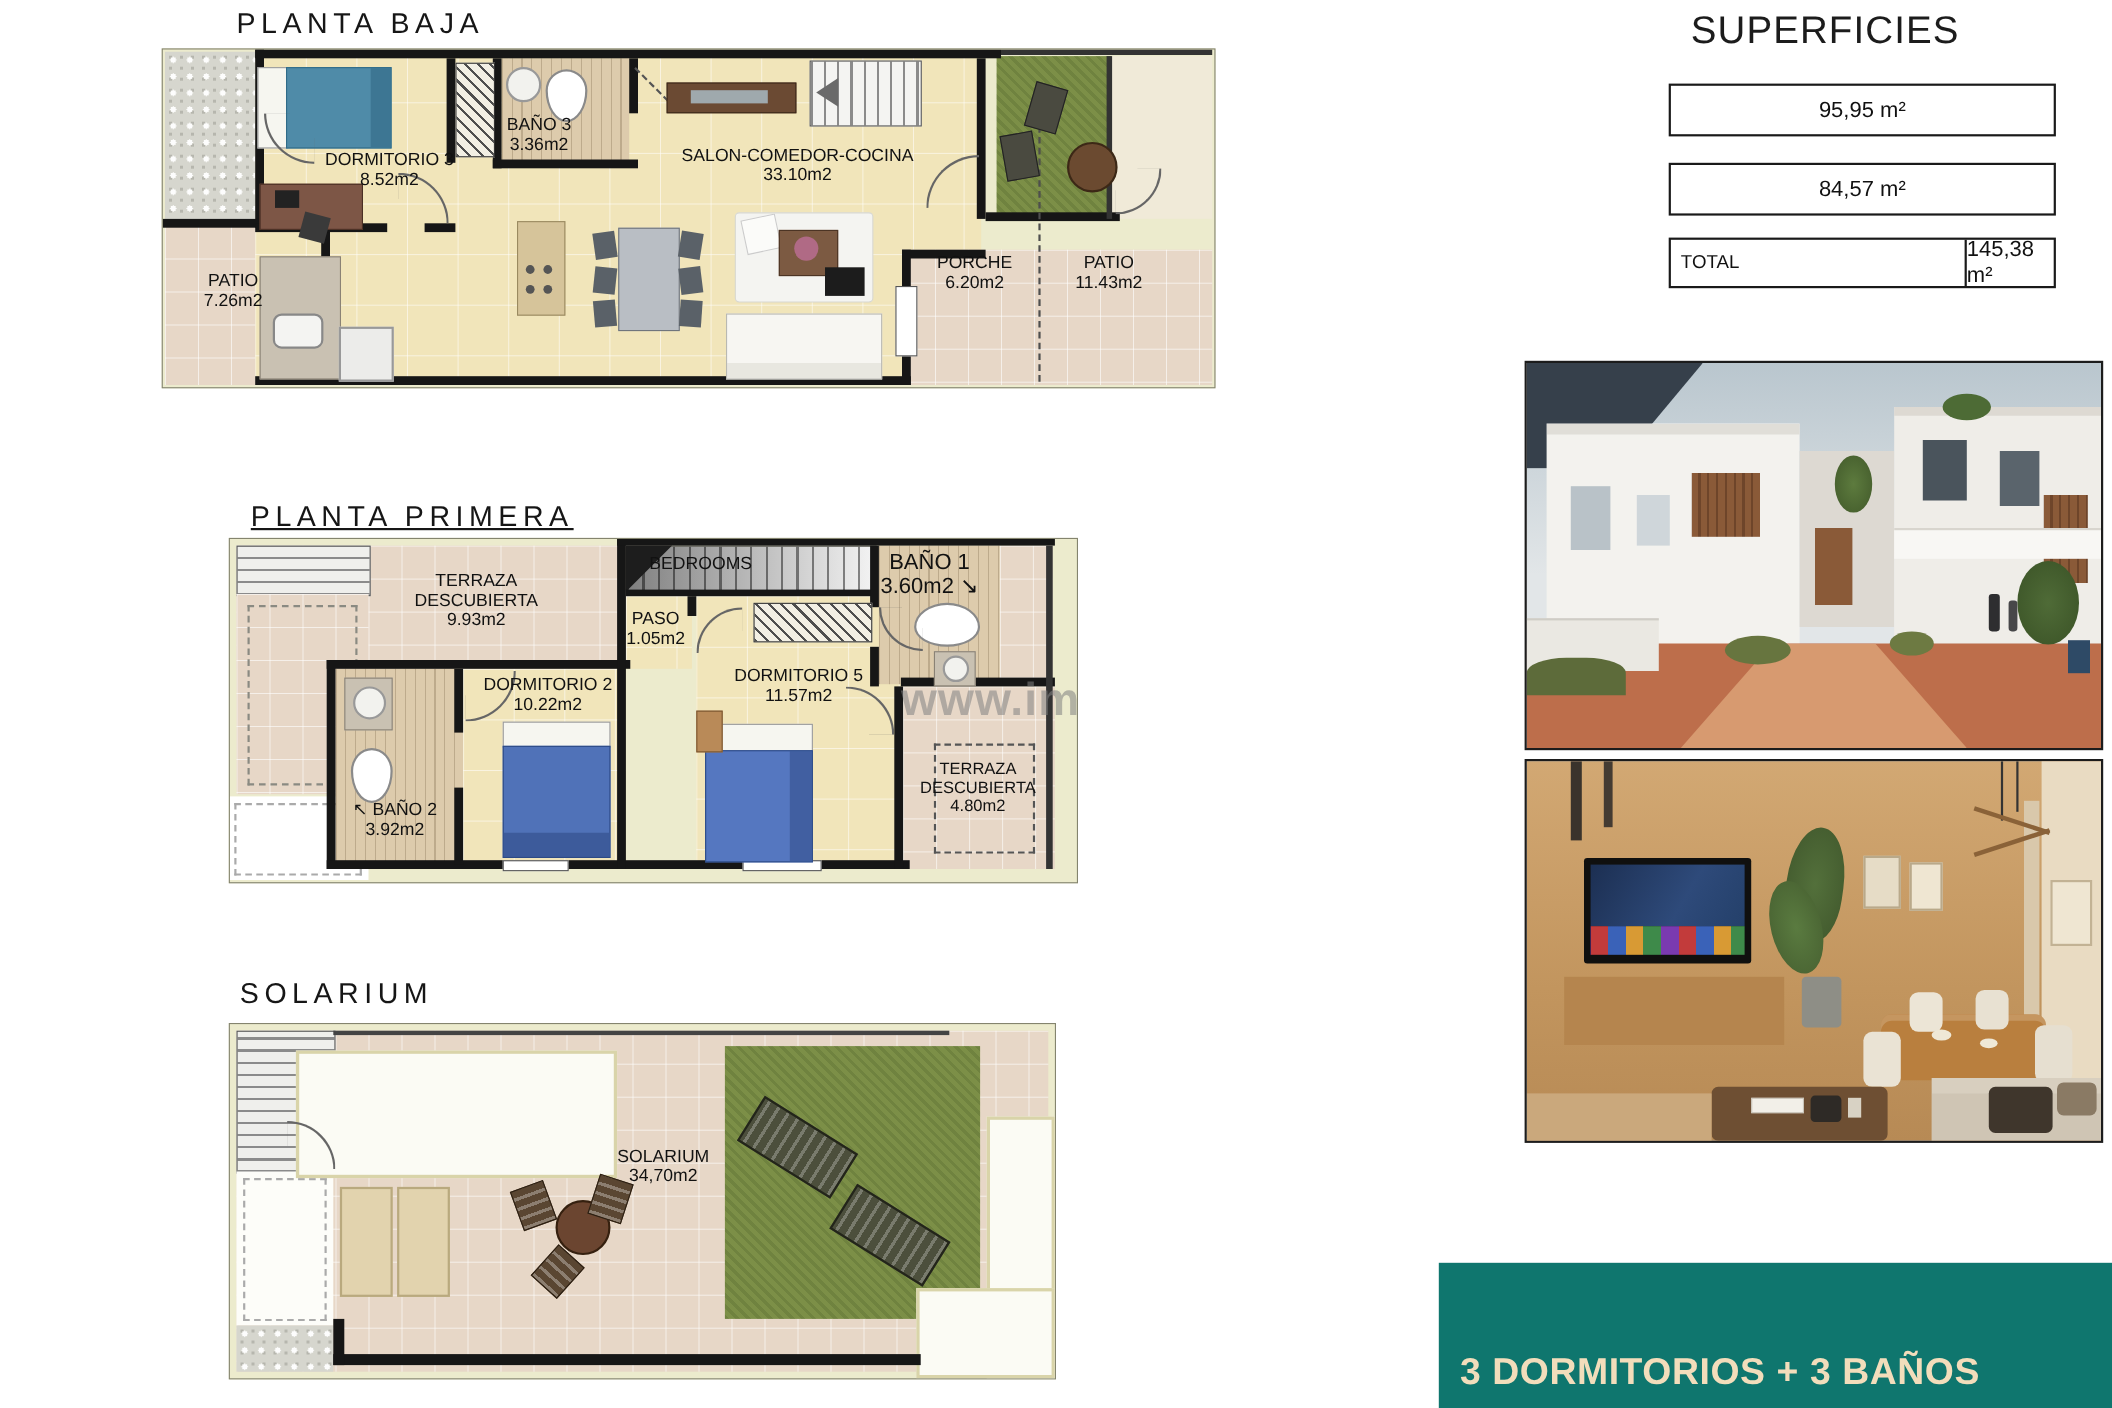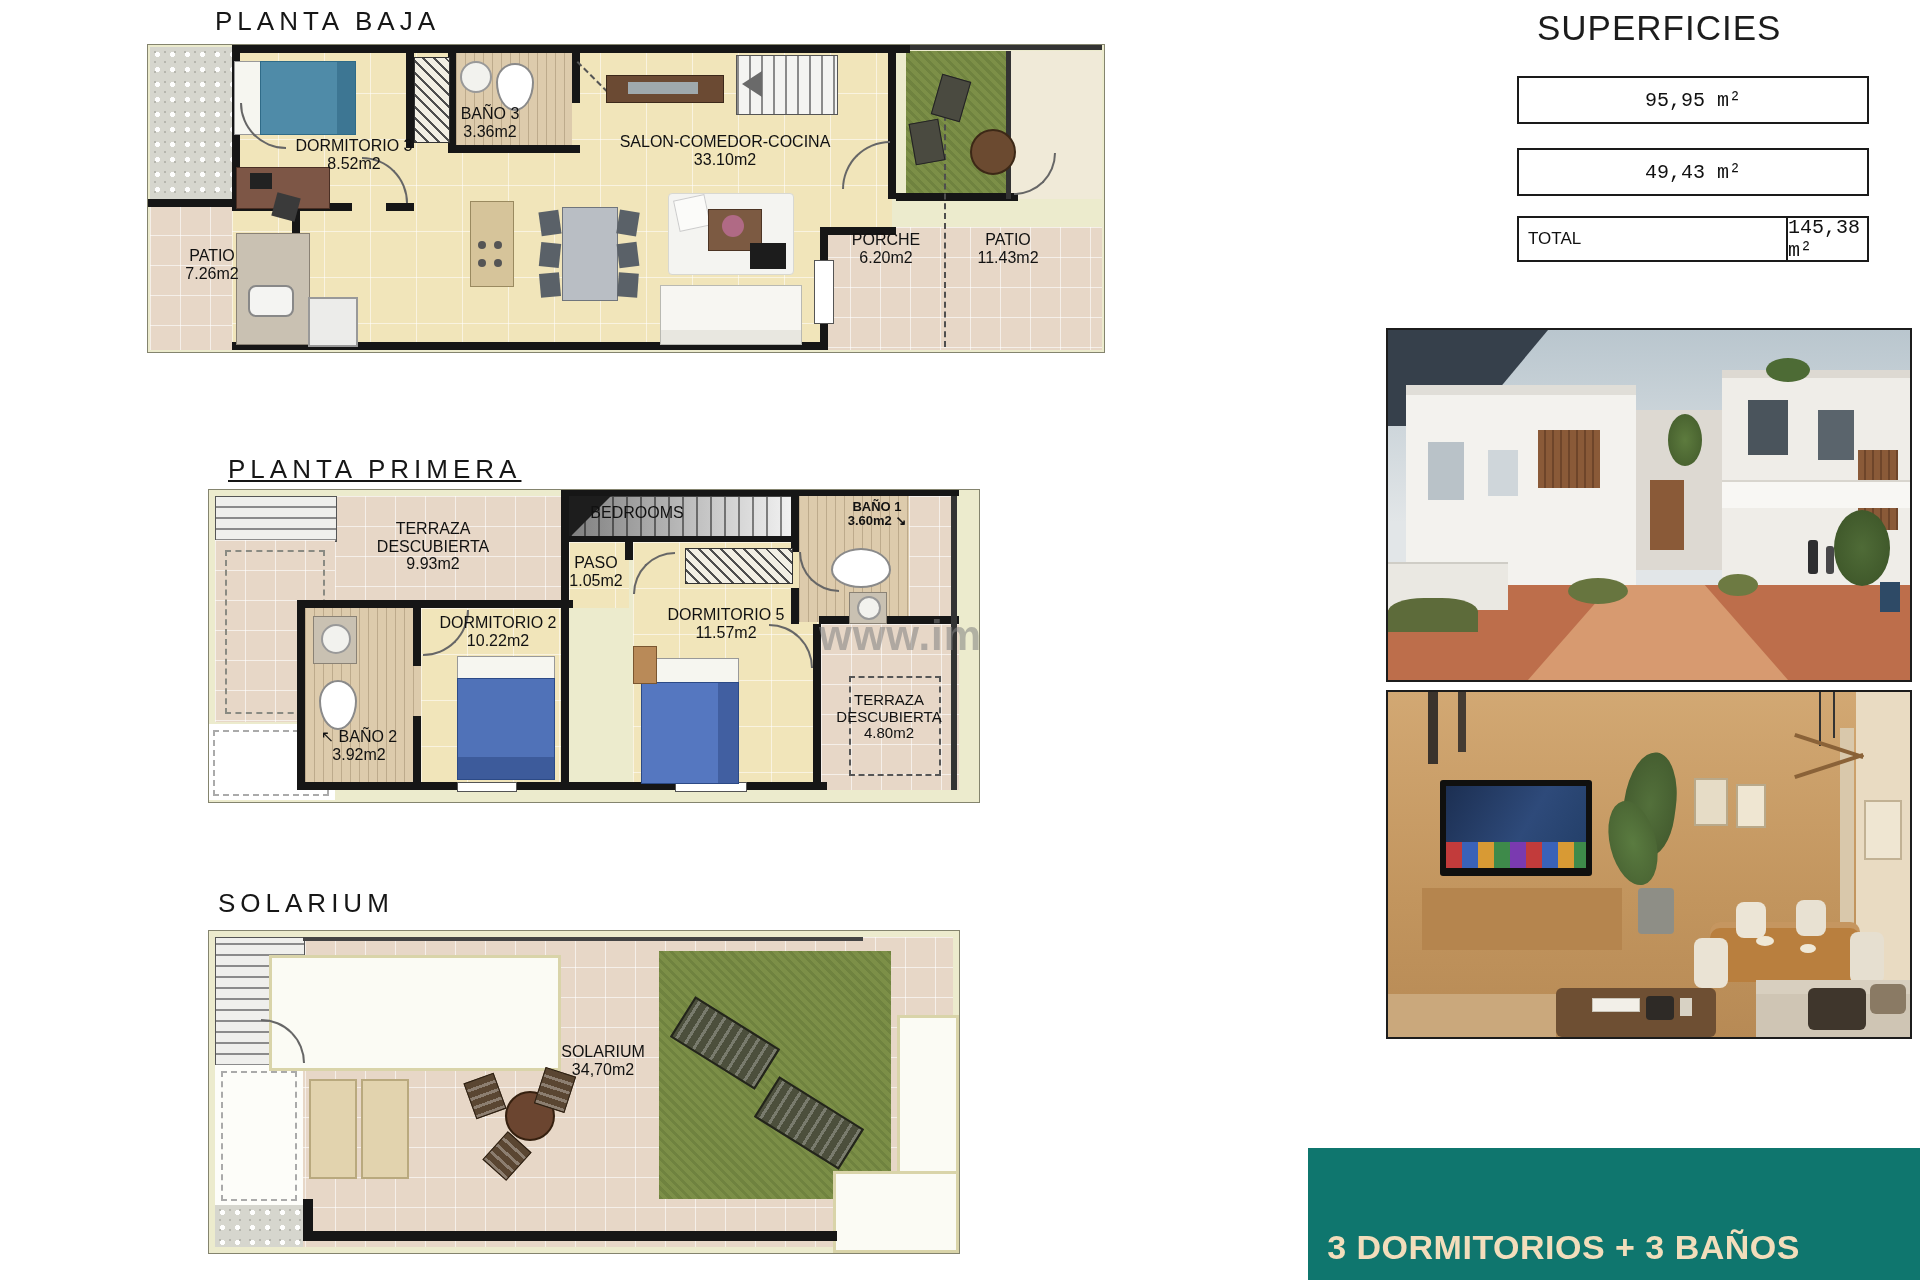--- a/index.html
+++ b/index.html
@@ -40,21 +40,21 @@
   .arc-tl{position:absolute;border-top:2px solid #666;border-left:2px solid #666;border-radius:100% 0 0 0;}
   .arc-tr{position:absolute;border-top:2px solid #666;border-right:2px solid #666;border-radius:0 100% 0 0;}
   .white-box{background:#fbfbf4;border:3px solid #d9d4a9;position:absolute;}
   .furn{position:absolute;}
   .watermark{position:absolute;font-size:42px;font-weight:bold;color:rgba(130,130,130,.55);letter-spacing:1px;white-space:nowrap;}
   
   .sup-title{position:absolute;font-size:35px;letter-spacing:1px;color:#1c1c1c;}
   .sup-row{position:absolute;border:2px solid #1a1a1a;background:#fff;display:flex;}
   .sup-label{width:258px;border-right:2px solid #1a1a1a;display:flex;align-items:center;padding-left:9px;font-size:17px;color:#111;}
   .sup-value{flex:1;display:flex;align-items:center;justify-content:center;
-    font-family:Liberation Mono, monospace;font-size:20px;color:#111;}
+    font-family:Liberation Sans, sans-serif;font-size:20px;color:#111;}
   
   .photo{position:absolute;border:2px solid #1c1c1c;overflow:hidden;}
   
   .banner{position:absolute;text-align:right;}
   .banner-l1{font-weight:bold;font-size:34px;letter-spacing:.5px;}
   .banner-l2{font-weight:bold;font-style:italic;font-size:36px;letter-spacing:.5px;margin-top:11px;}
 </style>
 </head>
 <body>
 
@@ -217,21 +217,21 @@
       <span>TERRAZA DESCUBIERTA</span><br>
       <span>9.93m2</span>
     </div>
     <div class="lbl" style="left:378px;top:14px;width:100px;font-size:16px;">
       <span>BEDROOMS</span>
     </div>
     <div class="lbl" style="left:354px;top:64px;width:66px;font-size:16px;">
       <span>PASO</span><br>
       <span>1.05m2</span>
     </div>
-    <div class="lbl" style="left:620px;top:10px;width:96px;font-size:13px;font-weight:bold;">
+    <div class="lbl" style="left:588px;top:10px;width:96px;font-size:20px;">
       <span>BAÑO 1</span><br>
       <span>3.60m2</span>
       <span>↘</span>
     </div>
     <div class="lbl" style="left:222px;top:124px;width:134px;font-size:16px;">
       <span>DORMITORIO 2</span><br>
       <span>10.22m2</span>
     </div>
     <div class="lbl" style="left:450px;top:116px;width:134px;font-size:16px;">
       <span>DORMITORIO 5</span><br>
@@ -275,21 +275,21 @@
       <span>SOLARIUM</span><br>
       <span>34,70m2</span>
     </div>
   </div>
 
   <div class="sup-title" style="left:1537px;top:8px;">SUPERFICIES</div>
   <div class="sup-row" style="left:1517px;top:76px;width:348px;height:44px;">
     <div class="sup-value">95,95 m²</div>
   </div>
   <div class="sup-row" style="left:1517px;top:148px;width:348px;height:44px;">
-    <div class="sup-value">49,43 m²</div>
+    <div class="sup-value">84,57 m²</div>
   </div>
   <div class="sup-row" style="left:1517px;top:216px;width:348px;height:42px;">
     <div class="sup-label">TOTAL</div>
     <div class="sup-value">145,38 m²</div>
   </div>
 
   <div class="photo" style="left:1386px;top:328px;width:522px;height:350px;background:linear-gradient(180deg,#b9c6ce,#e2e6e8 55%);">
     <div class="abs" style="left:0;top:0;width:160px;height:96px;background:#36404b;clip-path:polygon(0 0,100% 0,50% 100%,0 100%);"></div>
     <div class="abs" style="left:18px;top:55px;width:230px;height:225px;background:#f3f2ee;box-shadow:inset 0 10px 0 #e0ded8;"></div>
     <div class="abs" style="left:40px;top:112px;width:36px;height:58px;background:#b9c2c8;"></div>

